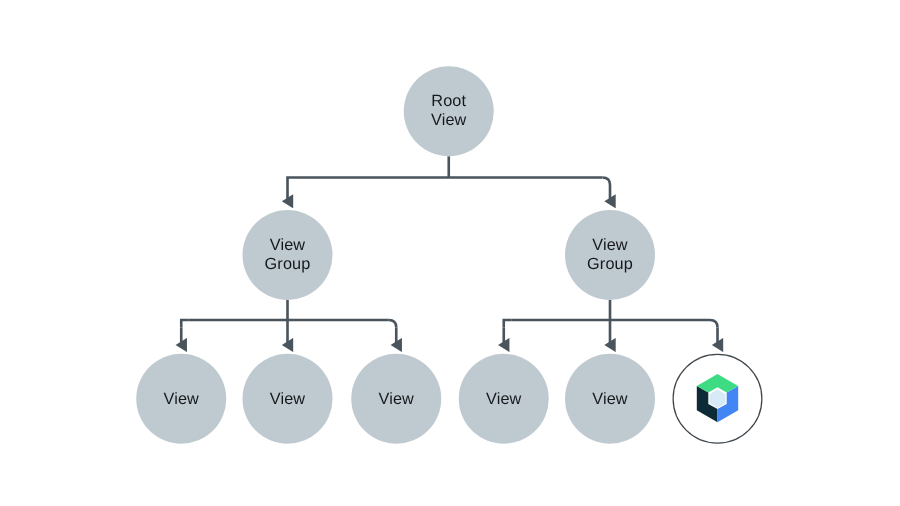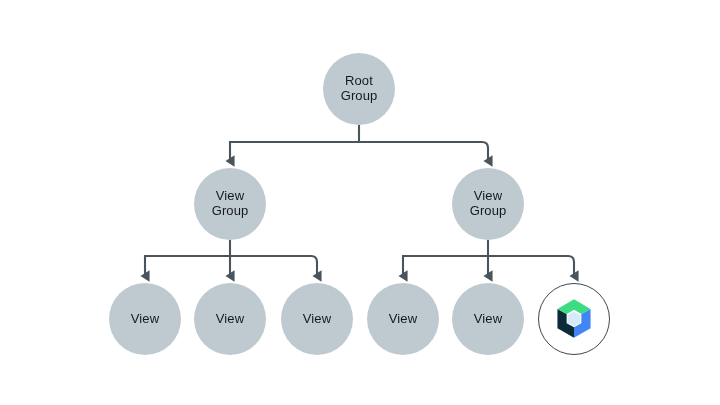--- a/index.html
+++ b/index.html
@@ -93,21 +93,21 @@
       <path d="M 403 262 L 403 256 Q 403 256 409 256"></path>
       <path d="M 568 256 Q 574 256 574 262 L 574 262"></path>
       <path d="M 403 262 L 403 276" marker-end="url(#arrow)"></path>
       <path d="M 488 256 L 488 276" marker-end="url(#arrow)"></path>
       <path d="M 574 262 L 574 276" marker-end="url(#arrow)"></path>
     </g>
   </svg>
 
   <div class="node filled" style="left:323px; top:53px;">
     <span class="node-label">Root
-Group</span>
+View</span>
   </div>
 
   <div class="node filled" style="left:194px; top:168px;">
     <span class="node-label">View
 Group</span>
   </div>
 
   <div class="node filled" style="left:452px; top:168px;">
     <span class="node-label">View
 Group</span>

